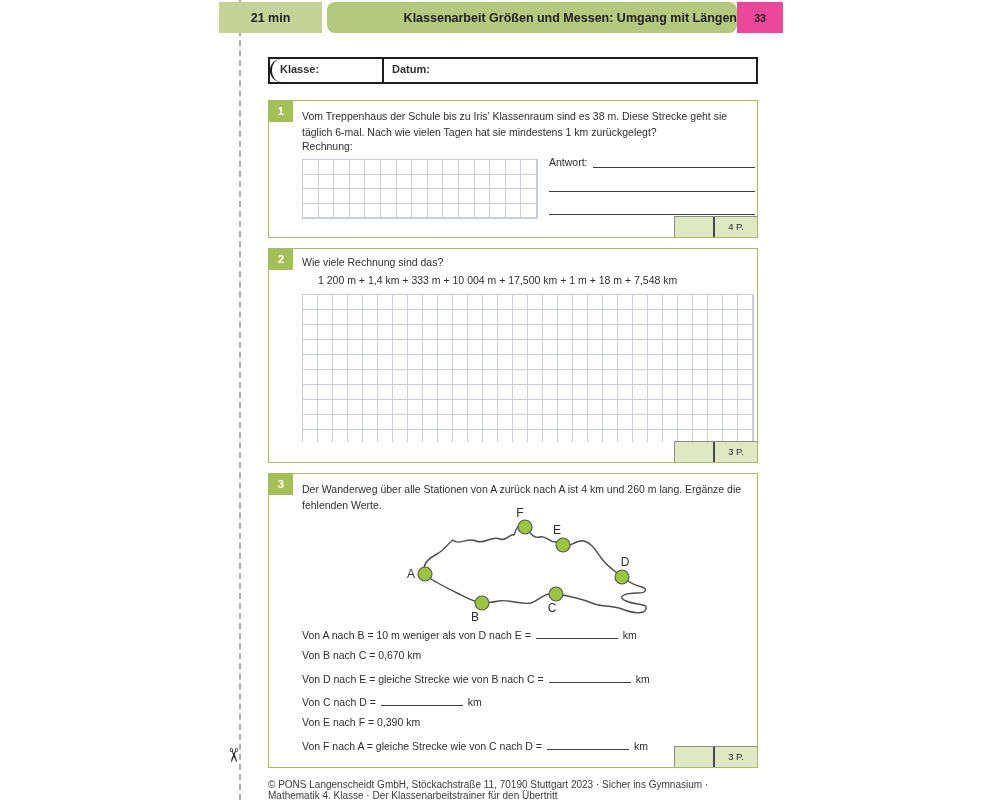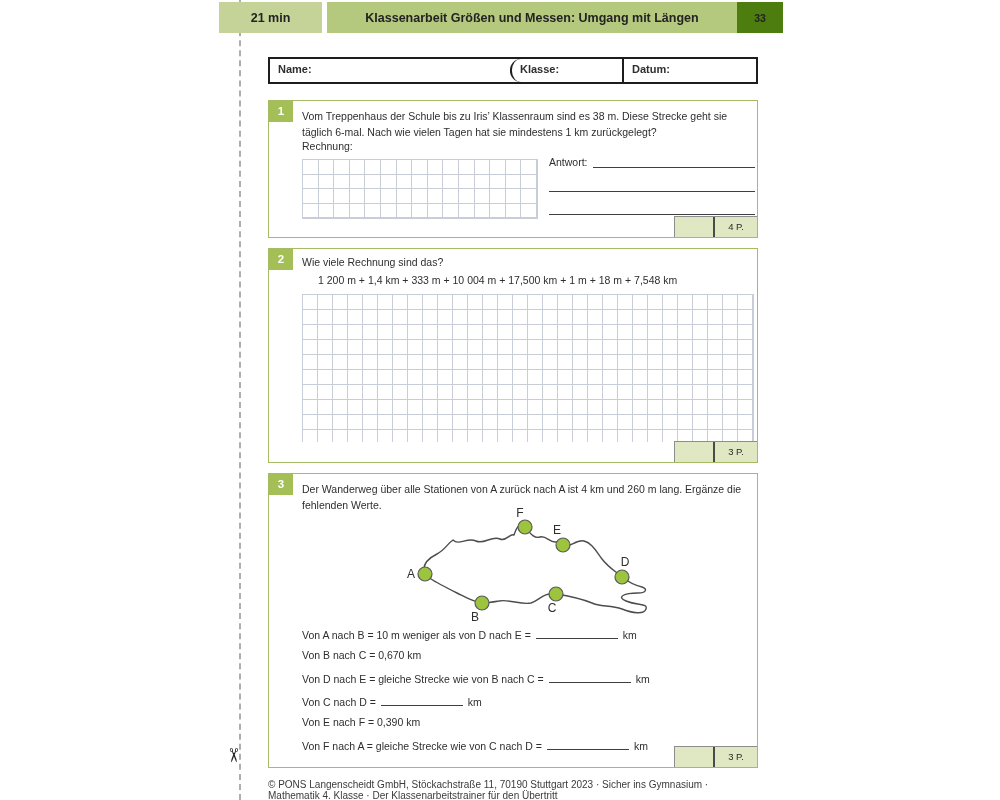--- a/index.html
+++ b/index.html
@@ -12,24 +12,24 @@
   .cut-line{ position:absolute; left:239px; top:0; width:0; height:800px;
              border-left:2px dashed #aeaeae; }
   .scissors{ position:absolute; left:226px; top:744px; font-size:19px; color:#1f1f1f;
              font-family:"DejaVu Sans", sans-serif; transform:rotate(90deg); }
 
   
   .duration-box{ position:absolute; left:219px; top:2px; width:103px; height:31px;
                  background:var(--green-light); display:flex; align-items:center; justify-content:center;
                  font-weight:bold; font-size:12.5px; color:#232323; }
   .title-bar{ position:absolute; left:327px; top:2px; width:410px; height:31px;
-              background:var(--green-bar); display:flex; align-items:center; justify-content:center;
-              font-weight:bold; font-size:12.5px; color:#232323; }
+              background:var(--green-bar); display:flex; align-items:center; justify-content:flex-end;
+              font-weight:bold; font-size:12.5px; color:#232323;border-radius:8px; }
   .page-box{ position:absolute; left:737px; top:2px; width:46px; height:31px;
-             background:#4d7c0f; display:flex; align-items:center; justify-content:center;
+             background:#ec4899; display:flex; align-items:center; justify-content:center;
              font-weight:bold; font-size:10.5px; color:#232323; }
 
   
   .name-table{ position:absolute; left:268px; top:57px; width:490px; height:27px;
                border:2px solid #1d1d1d; box-sizing:border-box; display:flex; background:#fff; }
   .name-cell{ box-sizing:border-box; padding:4px 0 0 8px; font-weight:bold; font-size:11px; }
   .cell-name{ width:240px; }
   .cell-class{ width:112px; border-left:2px solid #1d1d1d;border-radius:11px; }
   .cell-date{ flex:1; border-left:2px solid #1d1d1d; }
 
@@ -89,23 +89,20 @@
     <span>21 min</span>
   </div>
   <div class="title-bar">
     <span>Klassenarbeit Größen und Messen: Umgang mit Längen</span>
   </div>
   <div class="page-box">
     <span>33</span>
   </div>
 
   <div class="name-table">
-    <div class="name-cell cell-name">
-      <span>Name:</span>
-    </div>
     <div class="name-cell cell-class">
       <span>Klasse:</span>
     </div>
     <div class="name-cell cell-date">
       <span>Datum:</span>
     </div>
   </div>
 
   <div class="task task1">
     <div class="task-num">1</div>

